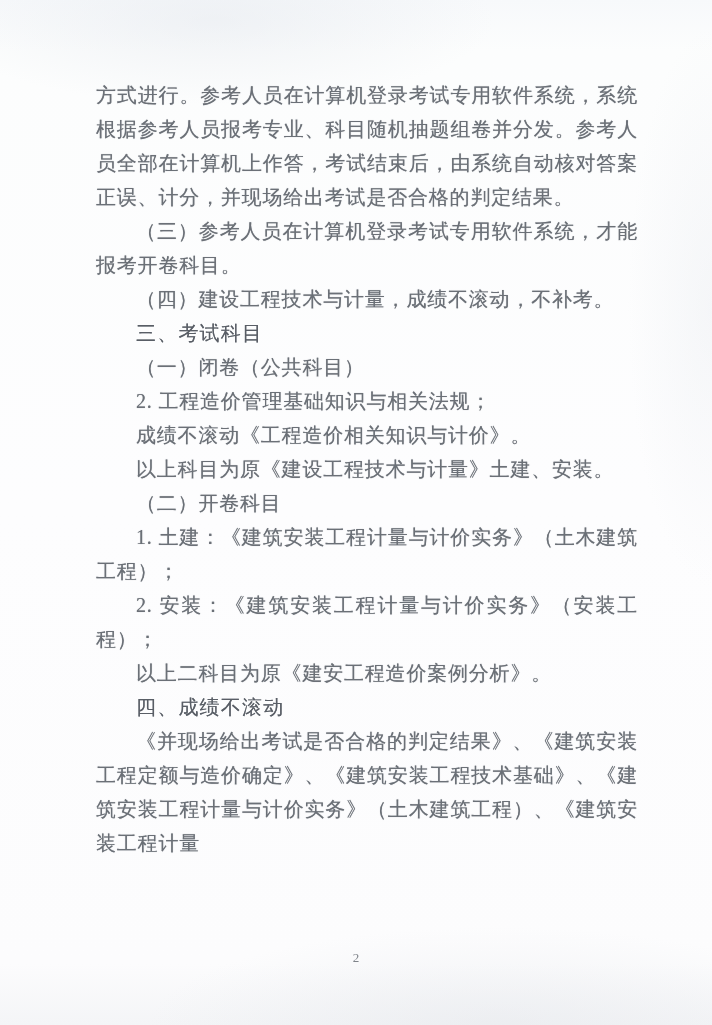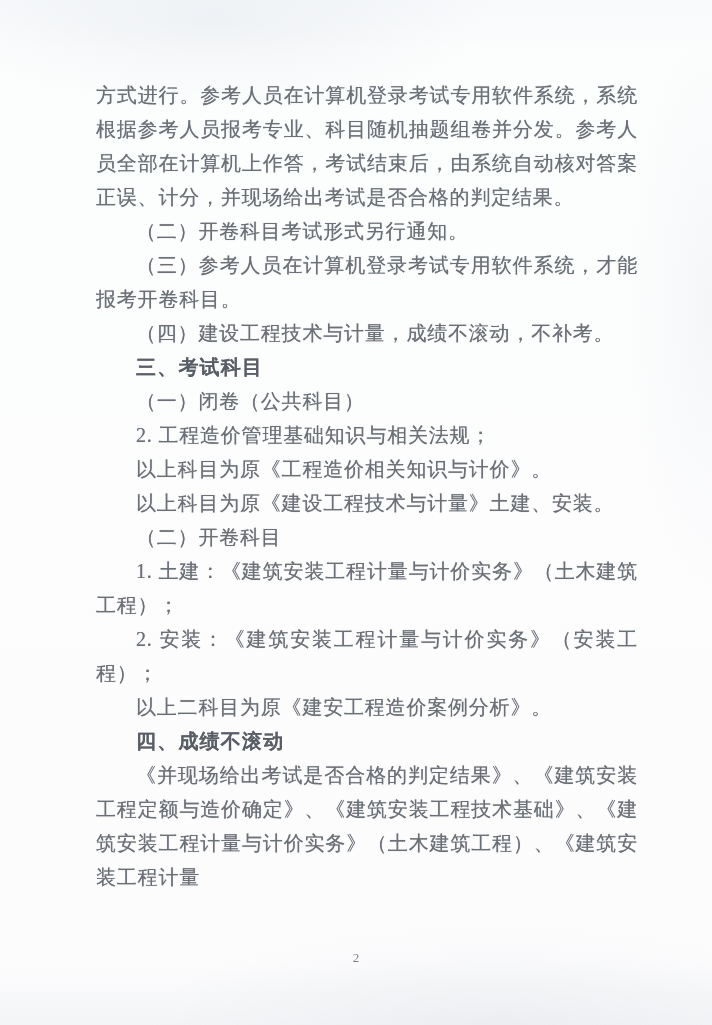--- a/index.html
+++ b/index.html
@@ -36,21 +36,21 @@
     text-shadow: 0 0 0.7px rgba(107,112,119,0.75);
   }
   .para.indent {
     text-indent: 2em;
   }
   .heading {
     margin: 0;
     font-size: 20px;
     line-height: 34px;
     letter-spacing: 1.2px;
-    font-weight: bold;
+    font-weight: normal;
     color: #595e66;
     font-family: "Liberation Sans", "DejaVu Sans", sans-serif;
     text-shadow: 0 0 0.6px rgba(89,94,102,0.7);
   }
   .heading.indent {
     text-indent: 2em;
   }
   .footer {
     position: absolute;
     left: 0;
@@ -63,27 +63,26 @@
     color: #7f838a;
     font-family: "Liberation Serif", "DejaVu Serif", serif;
   }
 </style>
 </head>
 <body>
 
 <div class="page">
   <div class="doc-body" id="doc-body">
       <div class="para">方式进行。参考人员在计算机登录考试专用软件系统，系统根据参考人员报考专业、科目随机抽题组卷并分发。参考人员全部在计算机上作答，考试结束后，由系统自动核对答案正误、计分，并现场给出考试是否合格的判定结果。</div>
-      <div class="para indent">（二）开卷科目考试形式另行通知。</div>
       <div class="para indent">（三）参考人员在计算机登录考试专用软件系统，才能报考开卷科目。</div>
       <div class="para indent">（四）建设工程技术与计量，成绩不滚动，不补考。</div>
       <div class="heading indent">三、考试科目</div>
       <div class="para indent">（一）闭卷（公共科目）</div>
       <div class="para indent">2. 工程造价管理基础知识与相关法规；</div>
-      <div class="para indent">以上科目为原《工程造价相关知识与计价》。</div>
+      <div class="para indent">成绩不滚动《工程造价相关知识与计价》。</div>
       <div class="para indent">以上科目为原《建设工程技术与计量》土建、安装。</div>
       <div class="para indent">（二）开卷科目</div>
       <div class="para indent">1. 土建：《建筑安装工程计量与计价实务》（土木建筑工程）；</div>
       <div class="para indent">2. 安装：《建筑安装工程计量与计价实务》（安装工程）；</div>
       <div class="para indent">以上二科目为原《建安工程造价案例分析》。</div>
       <div class="heading indent">四、成绩不滚动</div>
       <div class="para indent">《并现场给出考试是否合格的判定结果》、《建筑安装工程定额与造价确定》、《建筑安装工程技术基础》、《建筑安装工程计量与计价实务》（土木建筑工程）、《建筑安装工程计量</div>
     </div>
   <div class="footer">
     <span>2</span>

